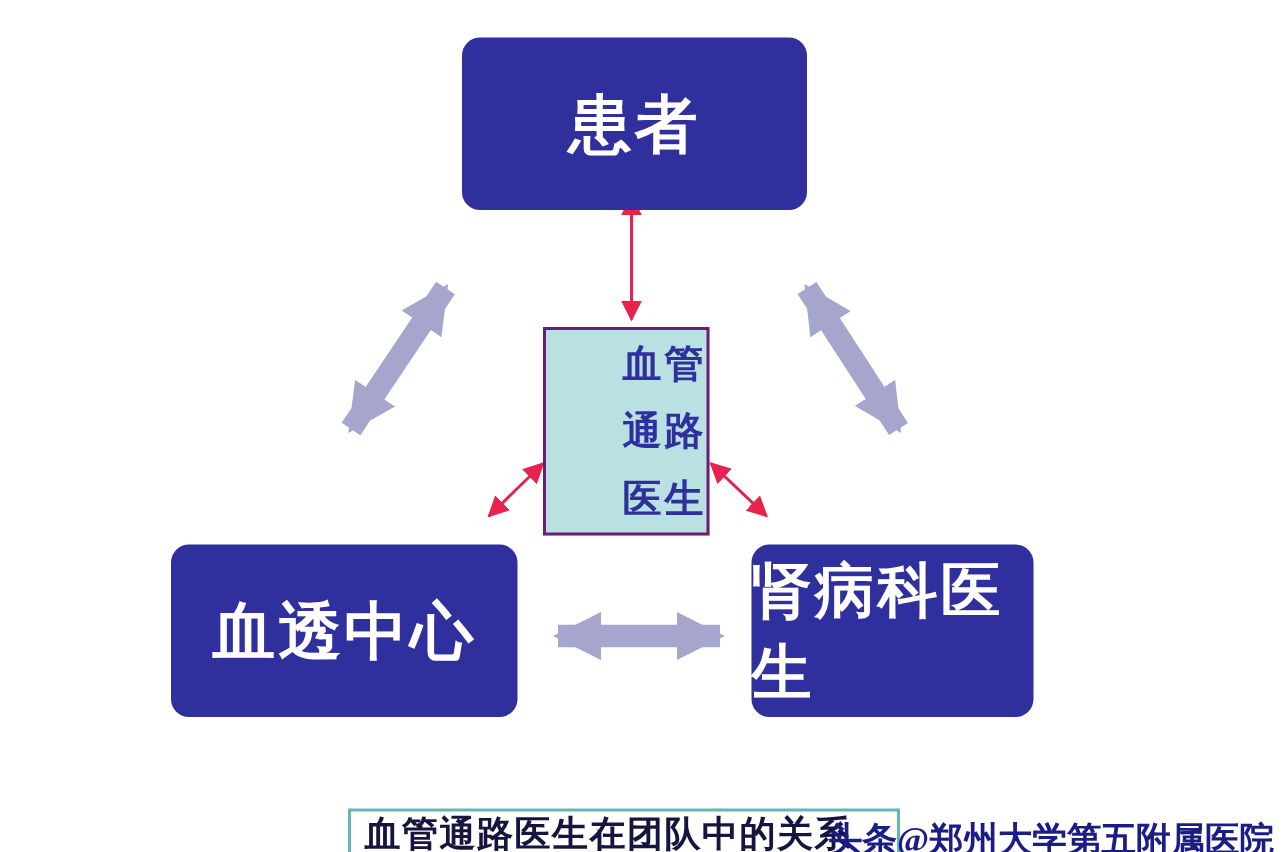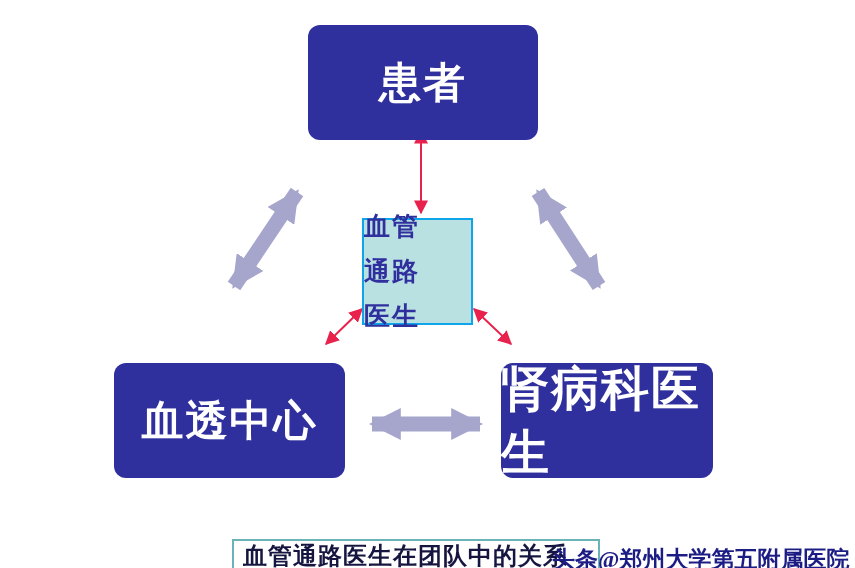--- a/index.html
+++ b/index.html
@@ -31,33 +31,33 @@
     font-weight: bold;
     display: flex;
     align-items: center;
     justify-content: center;
     font-size: 42px;
     letter-spacing: 2px;
     margin-top: 16px;
   }
   .node-patient   { left: 308px; top: 9px;   width: 230px; height: 115px; }
   .node-dialysis  { left: 114px; top: 347px; width: 231px; height: 115px; justify-content: center; }
-  .node-nephro    { left: 501px; top: 347px; width: 212px; height: 115px; font-size: 48px; }
+  .node-nephro    { left: 501px; top: 347px; width: 188px; height: 115px; font-size: 40px; }
   .node-center {
     position: absolute;
-    left: 362px; top: 218px; width: 111px; height: 107px;
+    left: 362px; top: 218px; width: 111px; height: 139px;
     background: #b9e1e2;
-    border: 2px solid #0ea5e9;
+    border: 2px solid #701a75;
     color: #2f2f9d;
     font-weight: bold;
     font-size: 26px;
     line-height: 1.72;
     display: flex;
     align-items: center;
-    justify-content: flex-start;
+    justify-content: flex-end;
     text-align: center;
     white-space: pre-line;
     box-sizing: border-box;
     letter-spacing: 2px;
   }
   .caption-box {
     position: absolute;
     left: 232px; top: 539px; width: 368px; height: 34px;
     border: 2px solid #6ab3b6;
     background: #ffffff;

